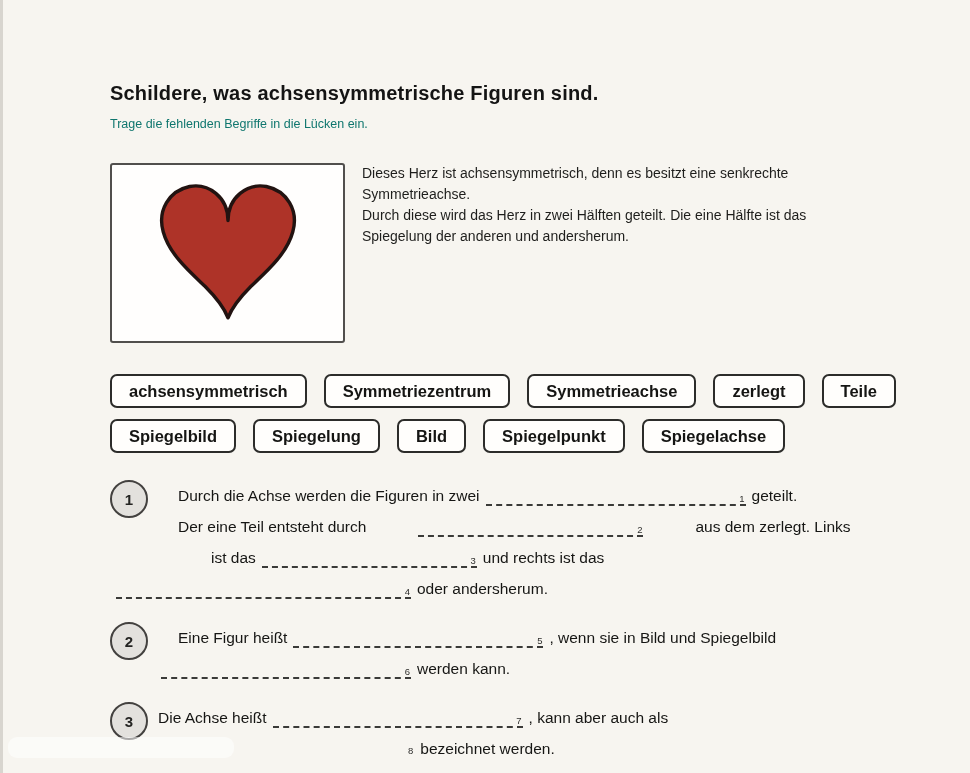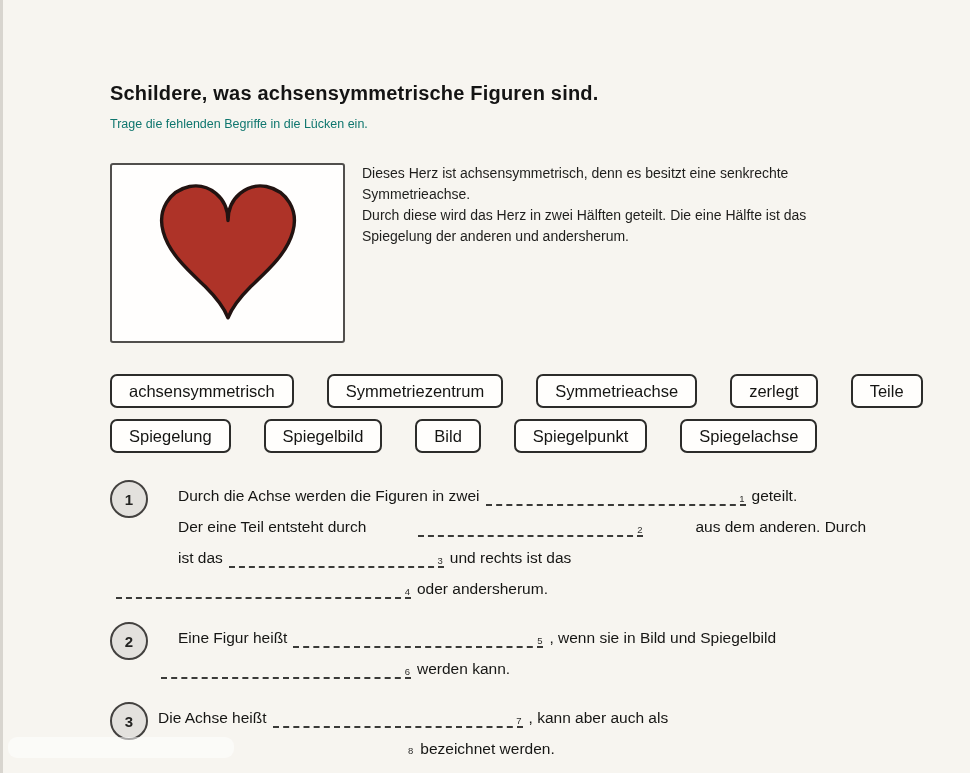--- a/index.html
+++ b/index.html
@@ -25,21 +25,21 @@
   }
   .heart-box svg{display:block;}
   .intro{
     position:absolute;left:362px;top:163px;width:520px;
     font-size:14px;line-height:21px;color:#1e1e1c;
   }
   .word-bank{
     position:absolute;left:110px;top:374px;
     display:flex;flex-direction:column;gap:11px;
   }
-  .chip-row{display:flex;gap:33px;}
+  .chip-row{display:flex;gap:17px;font-weight:bold;}
   .chip{
     background:#fffefc;border:2px solid #2c2c2a;border-radius:7px;
     padding:4px 17px;font-size:16.5px;color:#151513;line-height:22px;
     white-space:nowrap;cursor:pointer;
   }
   .questions{position:absolute;left:110px;top:480px;width:800px;}
   .question{position:relative;margin-bottom:18px;}
   .qnum{
     position:absolute;left:0;top:0;width:34px;height:34px;
     border:2px solid #43413f;border-radius:50%;background:#e3e1dd;
@@ -92,22 +92,22 @@
 
   <div class="word-bank">
       <div class="chip-row">
         <div class="chip">achsensymmetrisch</div>
         <div class="chip">Symmetriezentrum</div>
         <div class="chip">Symmetrieachse</div>
         <div class="chip">zerlegt</div>
         <div class="chip">Teile</div>
       </div>
       <div class="chip-row">
+        <div class="chip">Spiegelbild</div>
         <div class="chip">Spiegelung</div>
-        <div class="chip">Spiegelbild</div>
         <div class="chip">Bild</div>
         <div class="chip">Spiegelpunkt</div>
         <div class="chip">Spiegelachse</div>
       </div>
     </div>
 
   <div class="questions">
       <div class="question">
         <div class="qnum">1</div>
         <div class="qline" style="margin-left: 68px;">
@@ -115,23 +115,23 @@
           <span class="blank" style="width: 260px;">
             <span class="gapnum">1</span>
           </span>
           <span class="qtext">geteilt.</span>
         </div>
         <div class="qline" style="margin-left: 68px; gap: 46px;">
           <span class="qtext">Der eine Teil entsteht durch</span>
           <span class="blank" style="width: 225px;">
             <span class="gapnum">2</span>
           </span>
-          <span class="qtext">aus dem anderen. Durch</span>
+          <span class="qtext">aus dem zerlegt. Links</span>
         </div>
-        <div class="qline" style="margin-left: 68px;">
+        <div class="qline" style="margin-left: 101px;">
           <span class="qtext">ist das</span>
           <span class="blank" style="width: 215px;">
             <span class="gapnum">3</span>
           </span>
           <span class="qtext">und rechts ist das</span>
         </div>
         <div class="qline" style="margin-left: 0px;">
           <span class="blank" style="width: 295px;">
             <span class="gapnum">4</span>
           </span>

